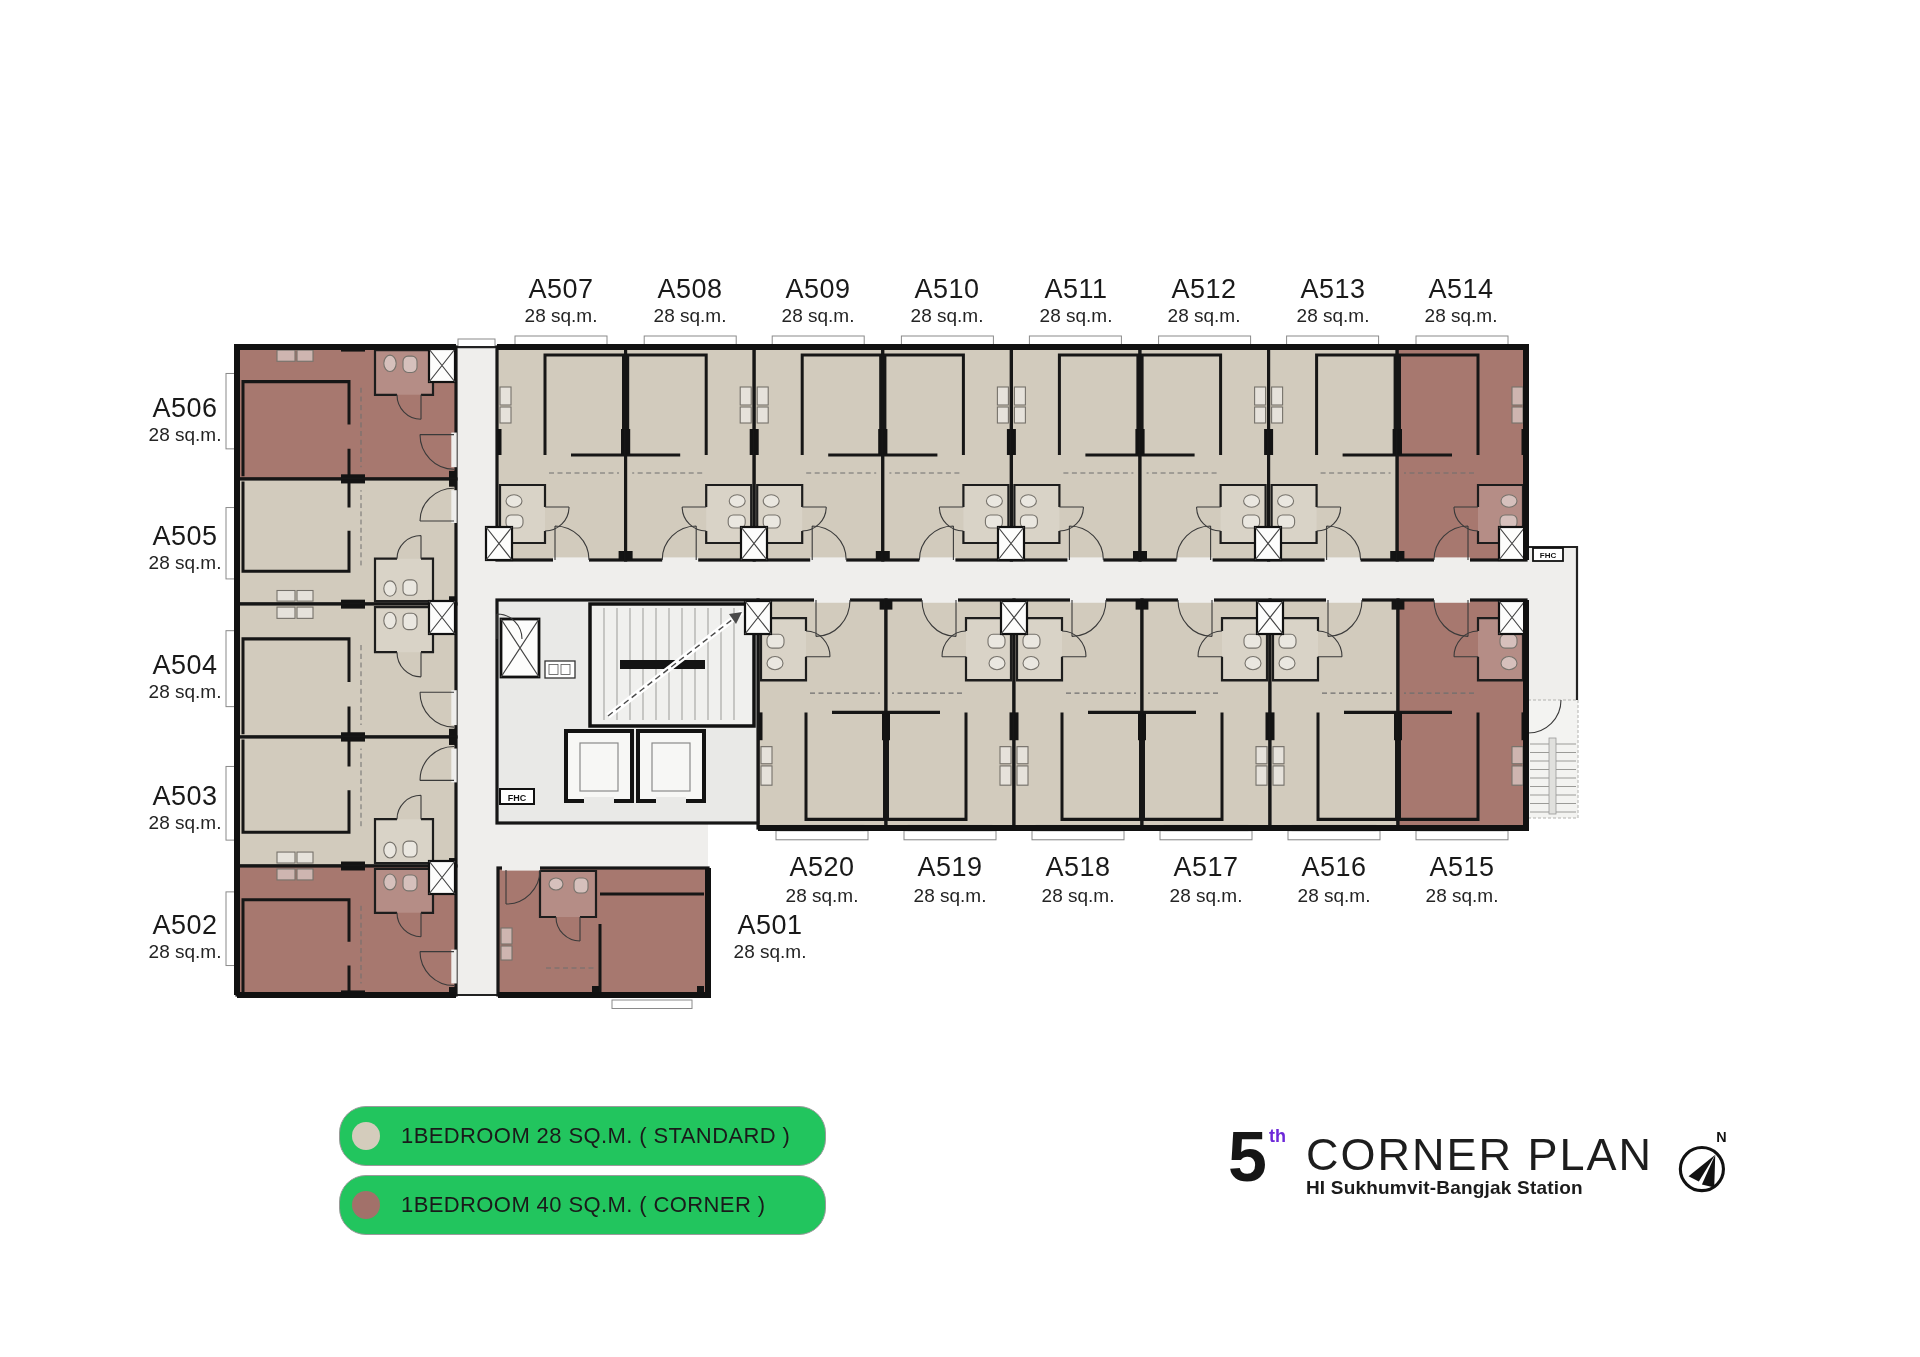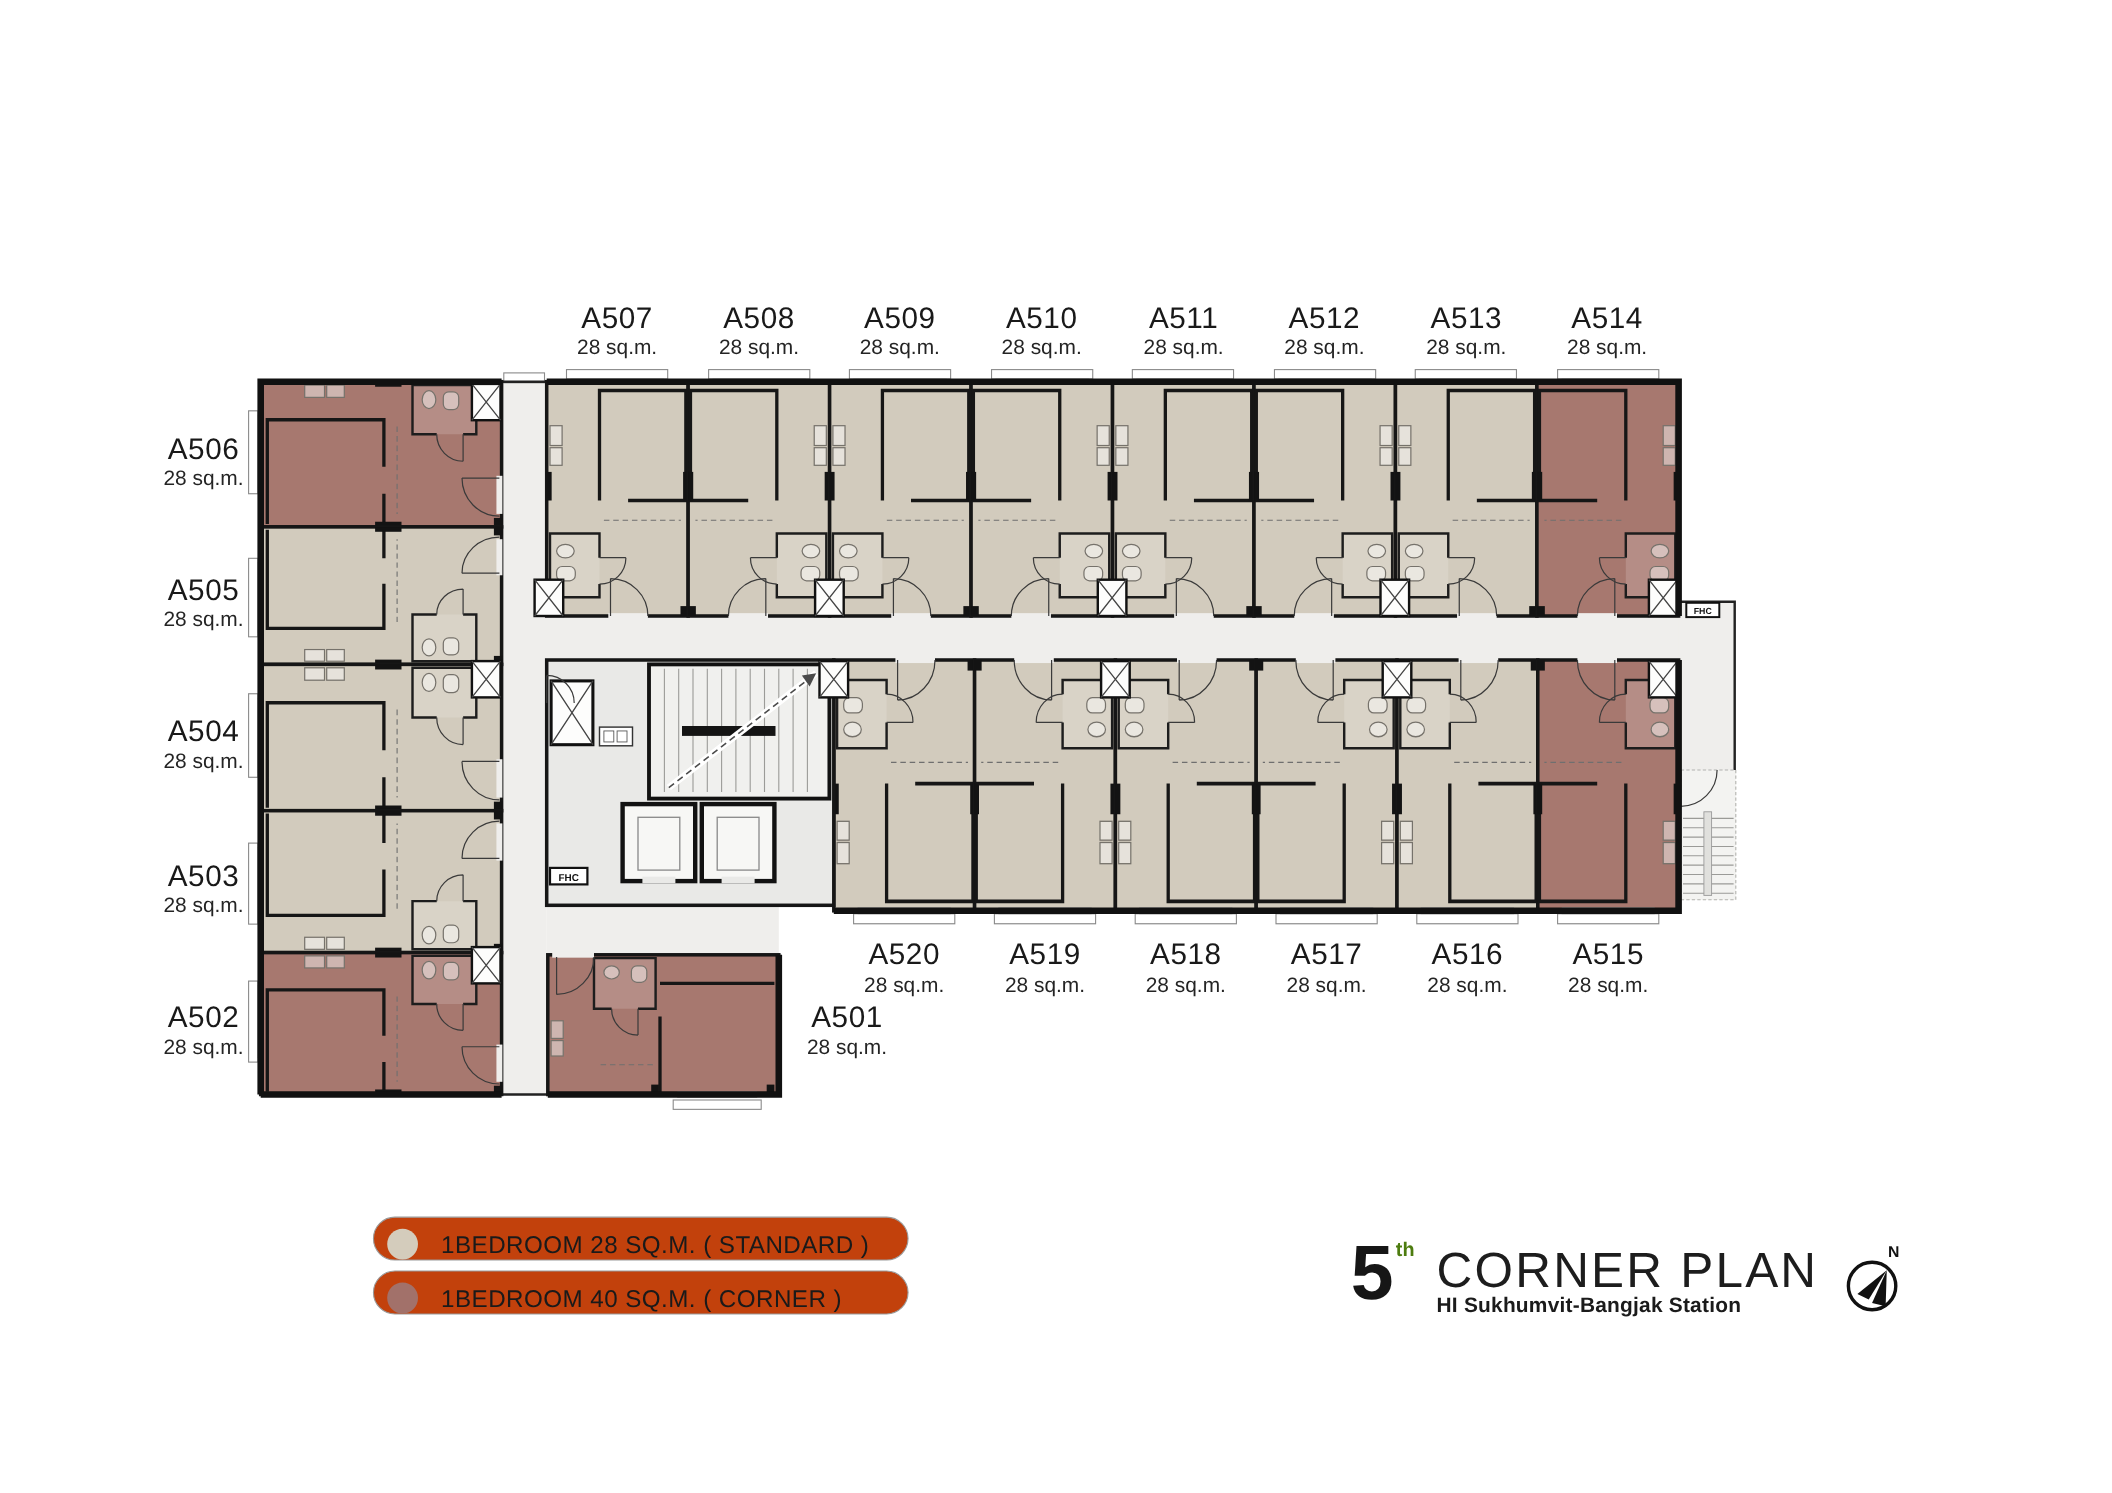--- a/index.html
+++ b/index.html
@@ -35,29 +35,29 @@
   text.uarea{font-family:"Liberation Sans",sans-serif;font-size:19px;font-weight:400;
              fill:#242424;text-anchor:middle;}
   text.tiny{font-family:"Liberation Sans",sans-serif;font-size:9px;font-weight:700;
             fill:#111;text-anchor:middle;}
   text.tiny2{font-family:"Liberation Sans",sans-serif;font-size:8px;font-weight:700;
             fill:#111;text-anchor:middle;}
   text.ncompass{font-family:"Liberation Sans",sans-serif;font-size:14px;font-weight:700;fill:#111;}
 
   
   .legend{position:absolute;left:339px;top:1106px;width:487px;}
-  .pill{display:flex;align-items:flex-end;background:#c2410c;border:1.6px solid #9a9a9a;
-        border-radius:27px;height:40px;margin-bottom:9px;box-sizing:border-box;padding-left:12px;}
+  .pill{display:flex;align-items:center;background:#22c55e;border:1.6px solid #9a9a9a;
+        border-radius:27px;height:60px;margin-bottom:9px;box-sizing:border-box;padding-left:12px;}
   .dot{width:28px;height:28px;border-radius:50%;margin-right:21px;flex:0 0 auto;}
   .pill-label{font-size:22px;color:#1a1a1a;letter-spacing:.4px;white-space:nowrap;}
 
   
   .titleblock{position:absolute;left:1228px;top:1124px;display:flex;align-items:flex-start;}
   .floor-num{font-size:70px;font-weight:700;color:#161616;line-height:0.95;letter-spacing:-1px;}
-  .floor-ord{font-size:18px;font-weight:700;color:#4d7c0f;margin:2px 0 0 3px;}
+  .floor-ord{font-size:18px;font-weight:700;color:#6d28d9;margin:2px 0 0 3px;}
   .title-main{margin-left:20px;margin-top:8px;}
   .title-heading{font-size:45px;font-weight:400;color:#1d1d1d;letter-spacing:2px;line-height:1;}
   .title-sub{font-size:19px;font-weight:700;color:#1b1b1b;letter-spacing:.2px;margin-top:0;}
   .compass{margin-left:18px;margin-top:2px;}
 </style>
 </head>
 <body>
 
 <div id="stage">
 

